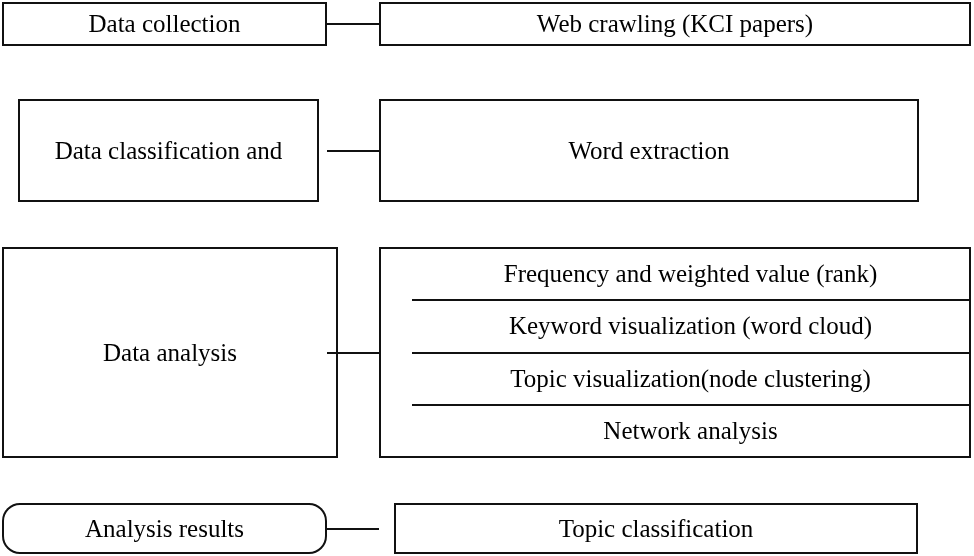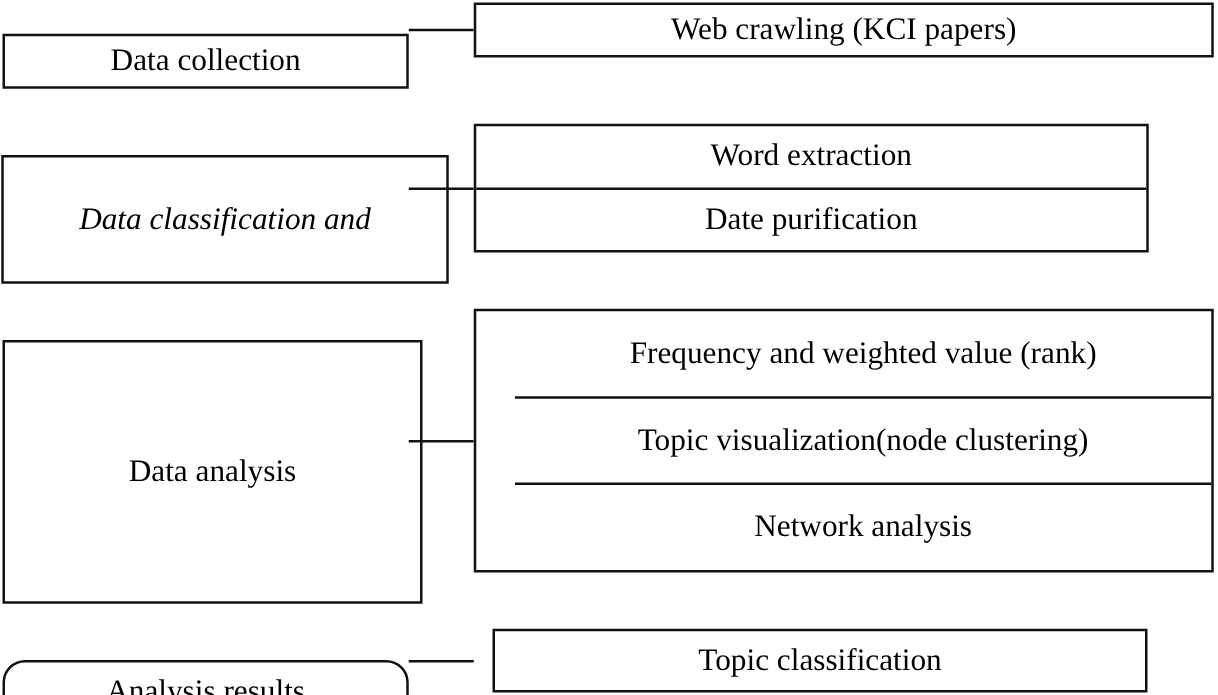--- a/index.html
+++ b/index.html
@@ -22,21 +22,20 @@
     background: #ffffff;
     display: flex;
     align-items: center;
     justify-content: center;
     text-align: center;
     color: #000000;
     line-height: 1.18;
   }
   .stage-box {
     font-size: 25px;
-    margin-top: 25px;
   }
   .task-group {
     position: absolute;
     box-sizing: border-box;
     border: 2.5px solid #111111;
     background: #ffffff;
     display: flex;
     flex-direction: column;
   }
   .task-cell {
@@ -56,21 +55,21 @@
   .connector {
     position: absolute;
     height: 0;
     border-top: 2.5px solid #111111;
   }
   
   #row1-left   { left: 2px;   top: 2px;   width: 325px; height: 44px; }
   #row1-right  { left: 379px; top: 2px;   width: 592px; height: 44px; }
   #row1-conn   { left: 327px; top: 23px;  width: 52px; }
 
-  #row2-left   { left: 1px;   top: 99px;  width: 358px; height: 103px; font-style: italic; }
+  #row2-left   { left: 18px;   top: 99px;  width: 301px; height: 103px; }
   #row2-right  { left: 379px; top: 99px;  width: 540px; height: 103px; }
   #row2-conn   { left: 327px; top: 150px; width: 52px; }
 
   #row3-left   { left: 2px;   top: 247px; width: 336px; height: 211px; }
   #row3-right  { left: 379px; top: 247px; width: 592px; height: 211px; padding-left: 31px; }
   #row3-conn   { left: 327px; top: 352px; width: 52px; }
 
   #row4-left   { left: 2px;   top: 503px; width: 325px; height: 51px; border-radius: 18px; }
   #row4-right  { left: 394px; top: 503px; width: 524px; height: 51px; }
   #row4-conn   { left: 327px; top: 528px; width: 52px; }
@@ -89,29 +88,29 @@
   </div>
 
   <div class="box stage-box" id="row2-left">
     <span>
       <span>Data classification and</span><br>
     </span>
   </div>
   <div class="connector" id="row2-conn"></div>
   <div class="task-group" id="row2-right">
     <div class="task-cell">Word extraction</div>
-    <div class="task-cell">Date purification</div>
   </div>
 
   <div class="box stage-box" id="row3-left">
     <span>Data analysis</span>
   </div>
   <div class="connector" id="row3-conn"></div>
   <div class="task-group" id="row3-right">
     <div class="task-cell">Frequency and weighted value (rank)</div>
+    <div class="task-cell">Keyword visualization (word cloud)</div>
     <div class="task-cell">Topic visualization(node clustering)</div>
     <div class="task-cell">Network analysis</div>
   </div>
 
   <div class="box stage-box" id="row4-left">
     <span>Analysis results</span>
   </div>
   <div class="connector" id="row4-conn"></div>
   <div class="task-group" id="row4-right">
     <div class="task-cell">Topic classification</div>

